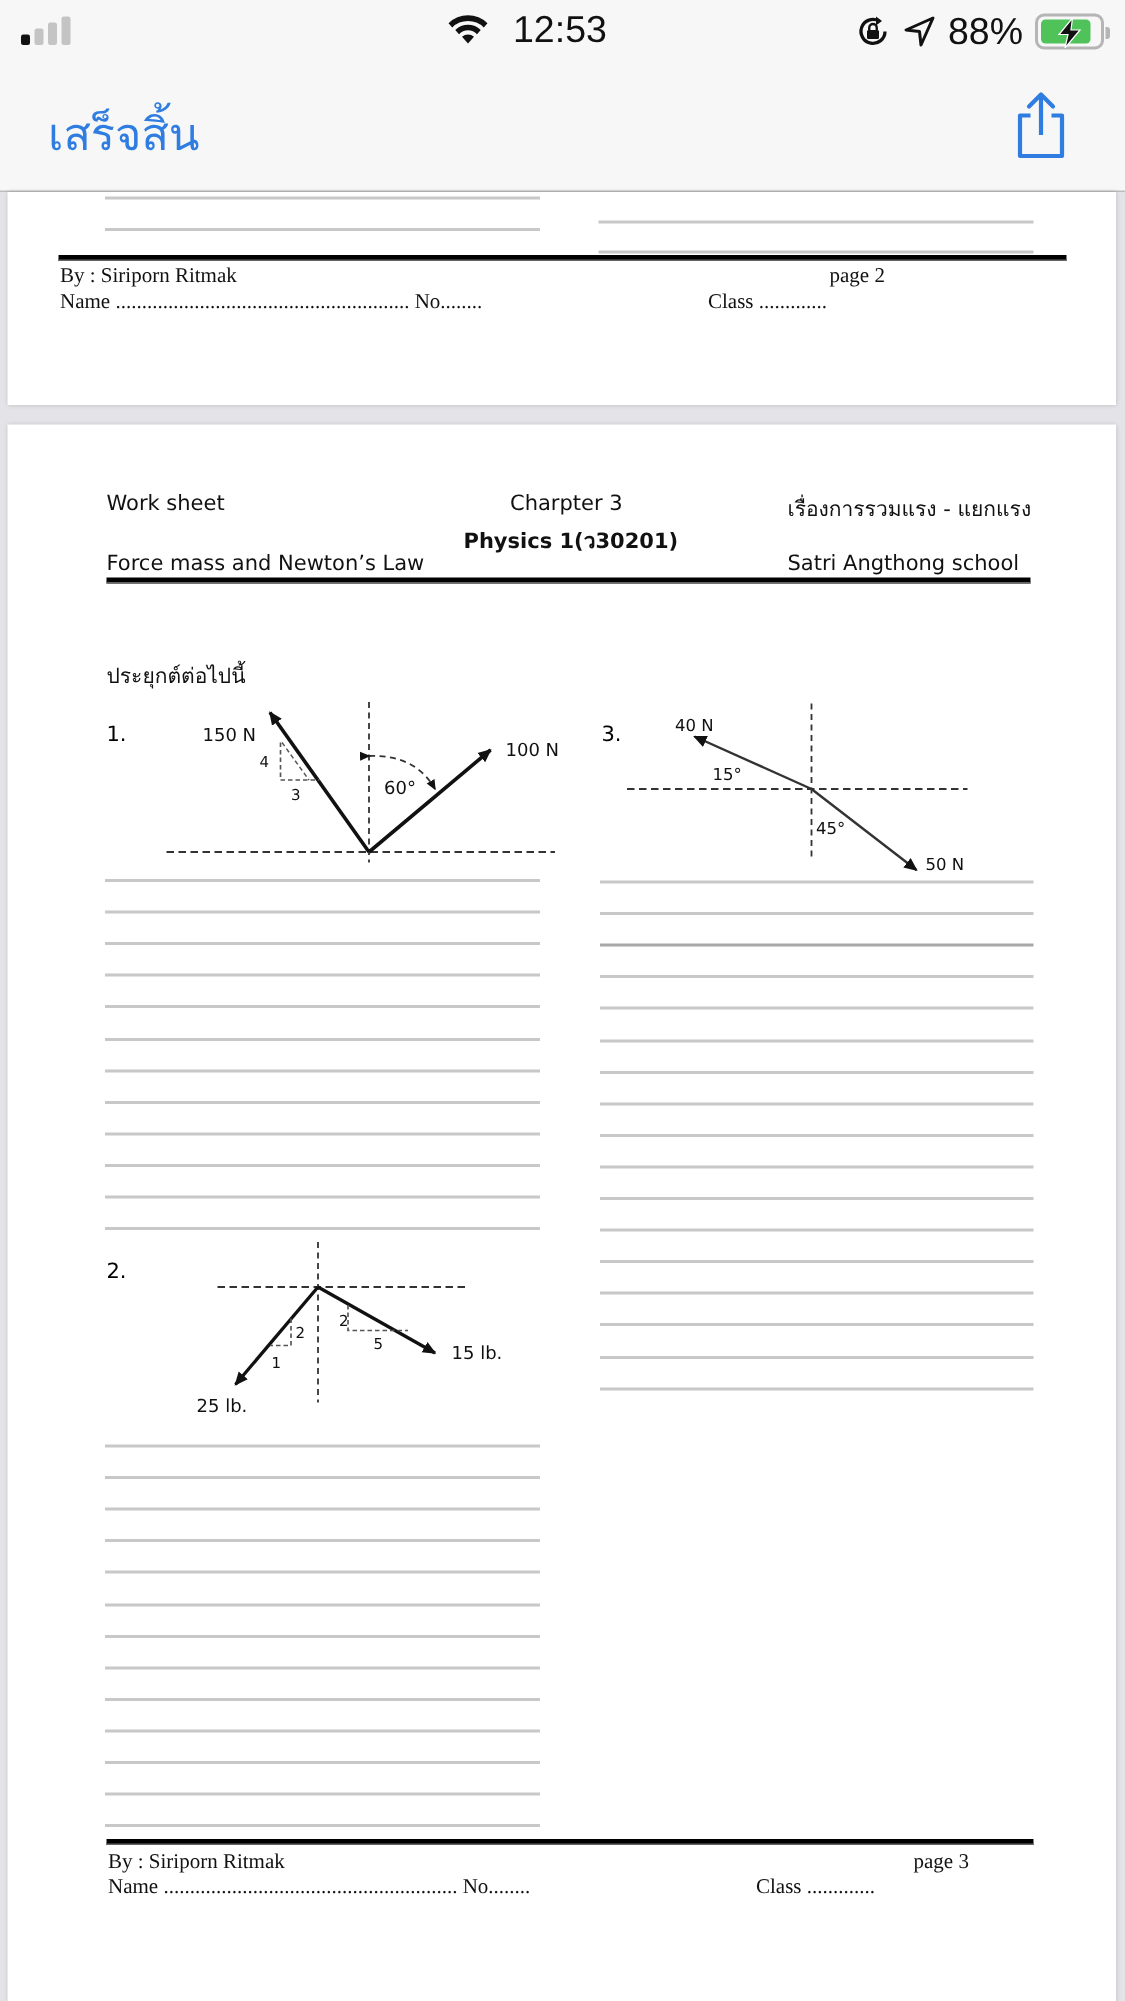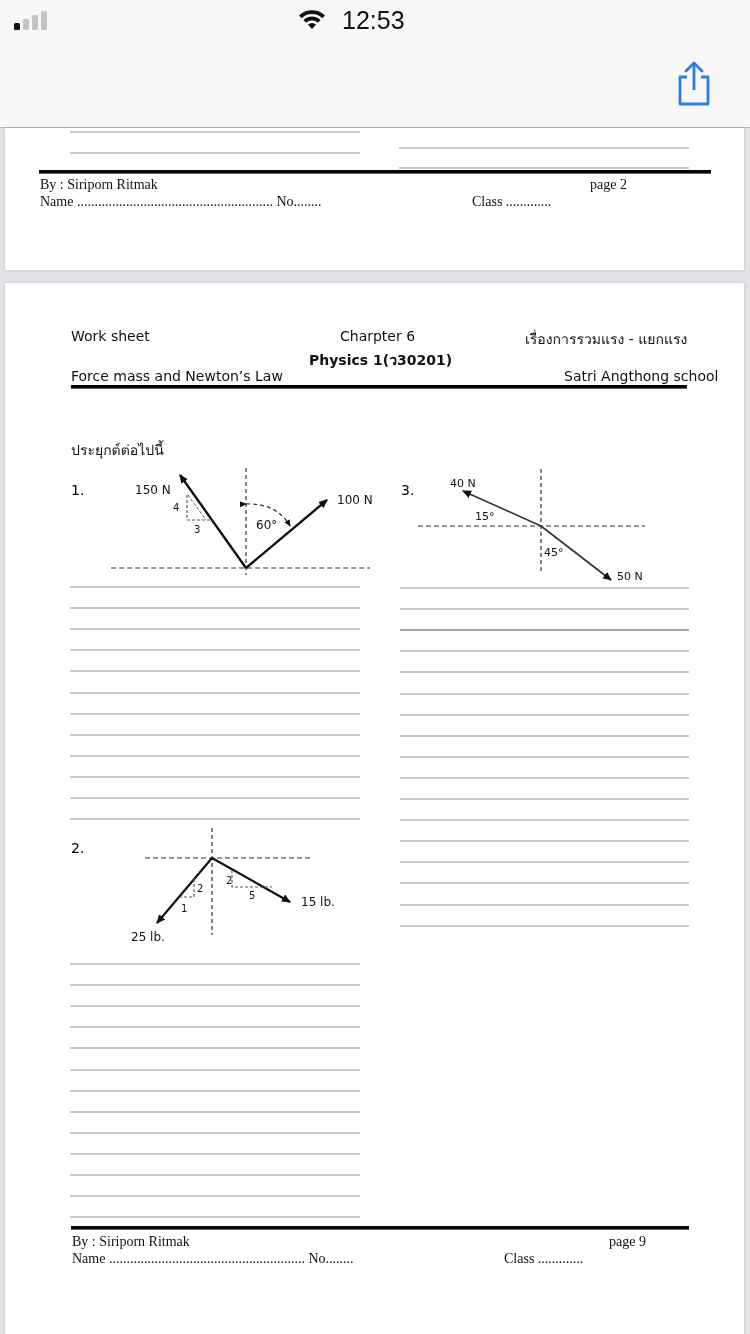--- a/index.html
+++ b/index.html
@@ -55,52 +55,72 @@
     <span style="left:9px;height:11px"></span>
     <span style="left:18px;height:15px"></span>
     <span style="left:27px;height:19px"></span>
   </div>
   <svg class="wifi" viewBox="0 0 30 22">
     <path d="M15 20 L11 15.5 A6 6 0 0 1 19 15.5 Z" fill="#111"></path>
     <path d="M6.5 11 A12 12 0 0 1 23.5 11 L21 13.8 A8.3 8.3 0 0 0 9 13.8 Z" fill="#111"></path>
     <path d="M2 6.5 A18.5 18.5 0 0 1 28 6.5 L25.5 9.3 A14.8 14.8 0 0 0 4.5 9.3 Z" fill="#111"></path>
   </svg>
   <span class="clock">12:53</span>
+  <div class="sb-right">
+    <svg class="lock-rot" viewBox="0 0 24 24">
+      <path d="M20 12 A8 8 0 1 1 16 5" fill="none" stroke="#111" stroke-width="2.2"></path>
+      <path d="M14 2 L18 5 L14 8 Z" fill="#111"></path>
+      <rect x="8" y="11" width="8" height="6" rx="1" fill="#111"></rect>
+      <path d="M9.5 11 V9.5 A2.5 2.5 0 0 1 14.5 9.5 V11" fill="none" stroke="#111" stroke-width="1.6"></path>
+    </svg>
+    <svg class="loc-arrow" viewBox="0 0 22 22">
+      <path d="M20 2 L2 10 L11 11 L12 20 Z" fill="none" stroke="#111" stroke-width="2" stroke-linejoin="round"></path>
+    </svg>
+    <span class="batt-pct">88%</span>
+    <div class="battery">
+      <div class="fill" id="battery-fill" style="width: 88%;"></div>
+      <div class="nub"></div>
+      <svg viewBox="0 0 18 20">
+        <path d="M11 0 L2 11 L8 11 L6 20 L16 8 L10 8 Z" fill="#111" stroke="#fff" stroke-width="0.8"></path>
+      </svg>
+    </div>
+  </div>
 </div>
 
 <div class="navbar">
+  <button class="done-btn">เสร็จสิ้น</button>
   <button class="share-btn">
     <svg viewBox="0 0 40 48" width="40" height="48">
       <path d="M13 17 H6 V44 H34 V17 H27" fill="none" stroke="#2f7de1" stroke-width="2.8" stroke-linejoin="round"></path>
       <path d="M20 3 V30" stroke="#2f7de1" stroke-width="2.8"></path>
       <path d="M12 11 L20 3 L28 11" fill="none" stroke="#2f7de1" stroke-width="2.8" stroke-linecap="round" stroke-linejoin="round"></path>
     </svg>
   </button>
 </div>
 
 <div class="page page2">
   <div class="rule" style="left:65px;top:3px;width:290px"></div>
   <div class="rule" style="left:65px;top:24px;width:290px"></div>
   <div class="rule" style="left:394px;top:19px;width:290px"></div>
   <div class="rule" style="left:394px;top:39px;width:290px"></div>
   <div class="thick" style="left:34px;top:42px;width:672px"></div>
   <span class="serif" style="left:35px;top:49px">By : Siriporn Ritmak</span>
-  <span class="serif" style="left:585px;top:49px">page 2</span>
+  <span class="serif" style="left:548px;top:49px">page 2</span>
   <span class="serif" style="left:35px;top:66px">Name ........................................................ No........</span>
   <span class="serif" style="left:467px;top:66px">Class .............</span>
 </div>
 
 <div class="page page3">
 
   <span class="hdr-text" style="left:66px;top:45px">Work sheet</span>
-  <span class="hdr-text" style="left:335px;top:45px">Charpter 6</span>
+  <span class="hdr-text" style="left:335px;top:45px">Charpter 3</span>
   <span class="hdr-text" style="left:520px;top:45px">เรื่องการรวมแรง - แยกแรง</span>
   <span class="hdr-text hdr-bold" style="left:304px;top:66px">Physics 1(ว30201)</span>
   <span class="hdr-text" style="left:66px;top:85px">Force mass and Newton’s Law</span>
-  <span class="hdr-text" style="left:559px;top:85px">Satri Angthong school</span>
+  <span class="hdr-text" style="left:520px;top:85px">Satri Angthong school</span>
   <div class="thick" style="left:66px;top:102px;width:616px"></div>
 
   <span class="hdr-text" style="left:66px;top:156px">ประยุกต์ต่อไปนี้</span>
 
   <span class="q-num" style="left:66px;top:199px">1.</span>
   <svg class="diagram" style="left:100px;top:180px" width="270" height="115" viewBox="0 0 270 115">
     <defs>
       <marker id="ah" markerWidth="10" markerHeight="10" refX="8" refY="5" orient="auto" markerUnits="userSpaceOnUse">
         <path d="M0 1 L9 5 L0 9 Z" fill="#111"></path>
       </marker>
@@ -204,16 +224,16 @@
       <div class="rule" style="left: 65px; top: 827.7px; width: 290px;"></div>
       <div class="rule" style="left: 65px; top: 848.8px; width: 290px;"></div>
       <div class="rule" style="left: 65px; top: 869.9px; width: 290px;"></div>
       <div class="rule" style="left: 65px; top: 891px; width: 290px;"></div>
       <div class="rule" style="left: 65px; top: 912.1px; width: 290px;"></div>
       <div class="rule" style="left: 65px; top: 933.2px; width: 290px;"></div>
     </div>
 
   <div class="thick" style="left:66px;top:943px;width:618px"></div>
   <span class="serif" style="left:67px;top:951px">By : Siriporn Ritmak</span>
-  <span class="serif" style="left:604px;top:951px">page 9</span>
+  <span class="serif" style="left:604px;top:951px">page 3</span>
   <span class="serif" style="left:67px;top:968px">Name ........................................................ No........</span>
   <span class="serif" style="left:499px;top:968px">Class .............</span>
 </div>
 
 </body></html>

